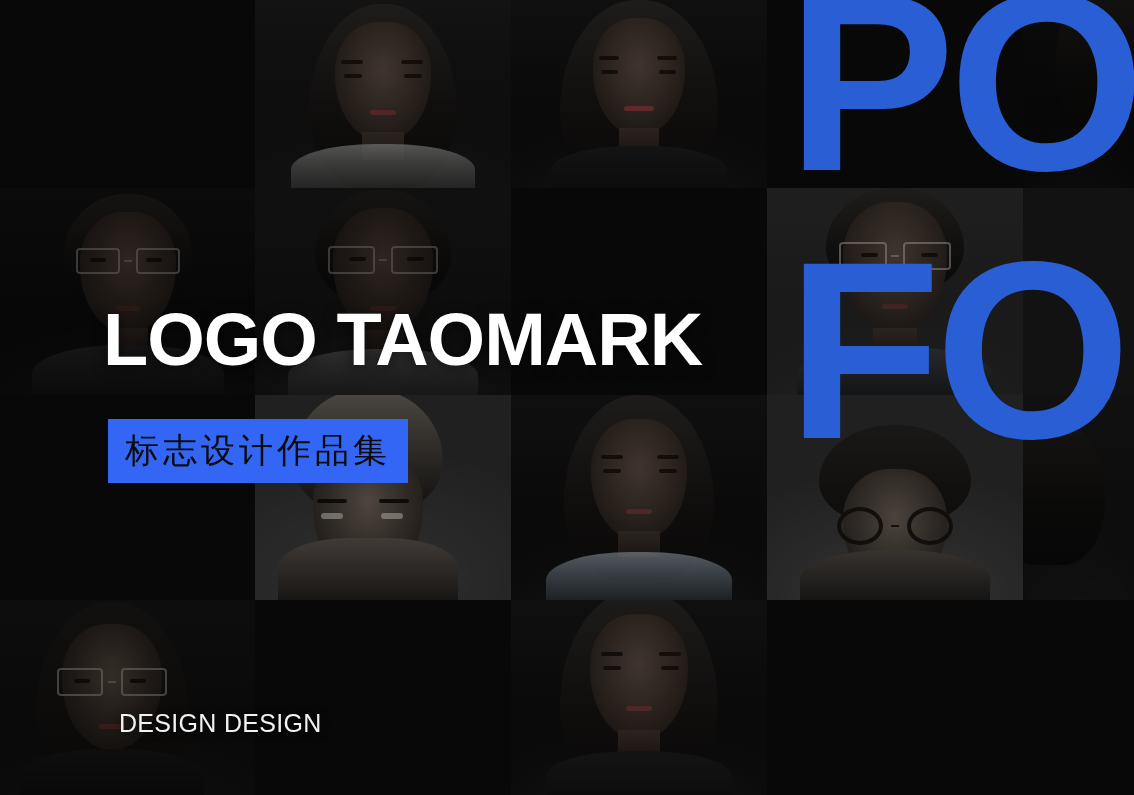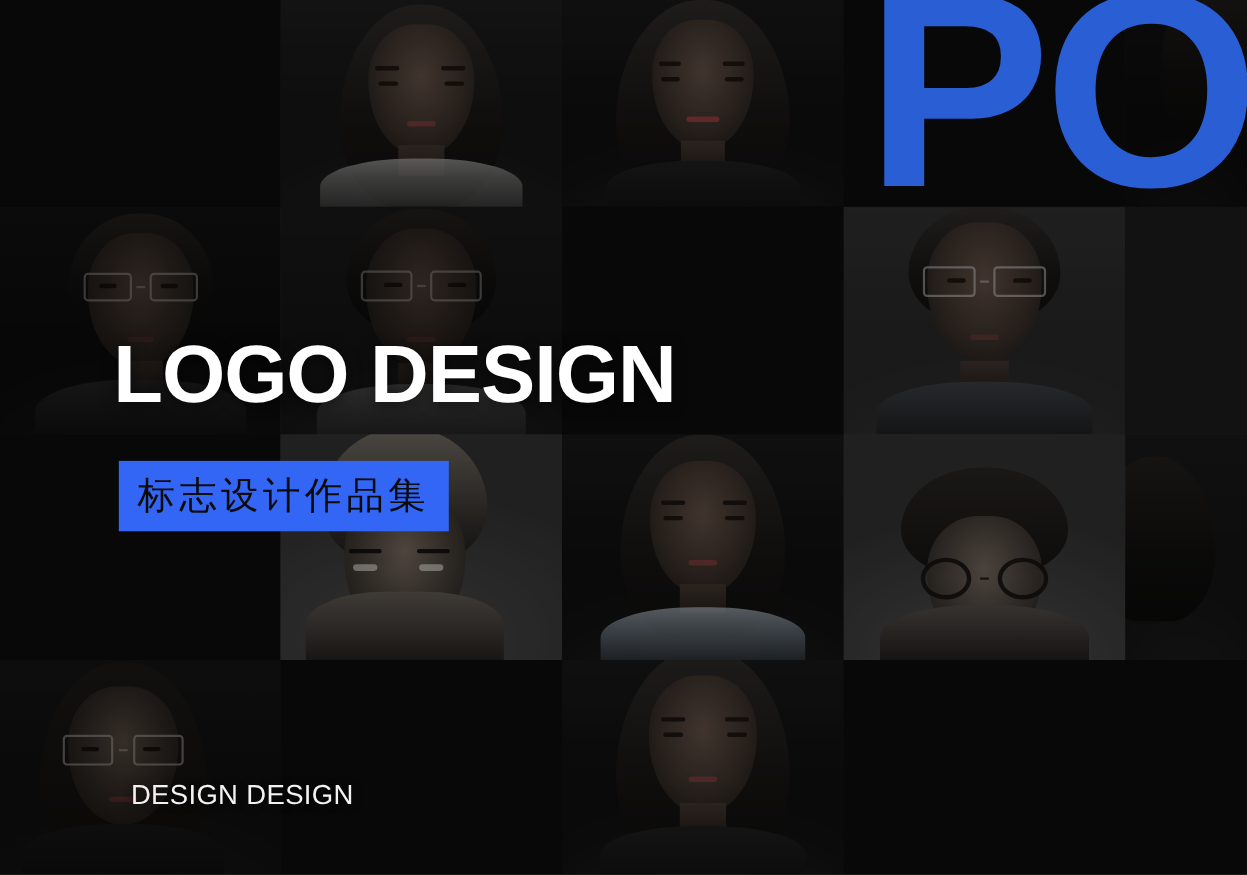--- a/index.html
+++ b/index.html
@@ -377,23 +377,24 @@
       </div>
       <div class="wash wash-light"></div>
     </div>
 
     <div class="cell tone-d"></div>
     <div class="cell tone-d"></div>
   </div>
 
   <div id="display-letters">
     <div class="bigrow" id="bigrow-1">PO</div>
+    <div class="bigrow" id="bigrow-2">FO</div>
   </div>
 
   <div id="headline-block">
-    <div id="poster-title">LOGO DESIGN</div>
+    <div id="poster-title">LOGO TAOMARK</div>
 
     <div id="poster-subtitle">标志设计作品集</div>
 
     <div id="poster-brand">DESIGN DESIGN</div>
   </div>
 
 </div>
 
 </body></html>

